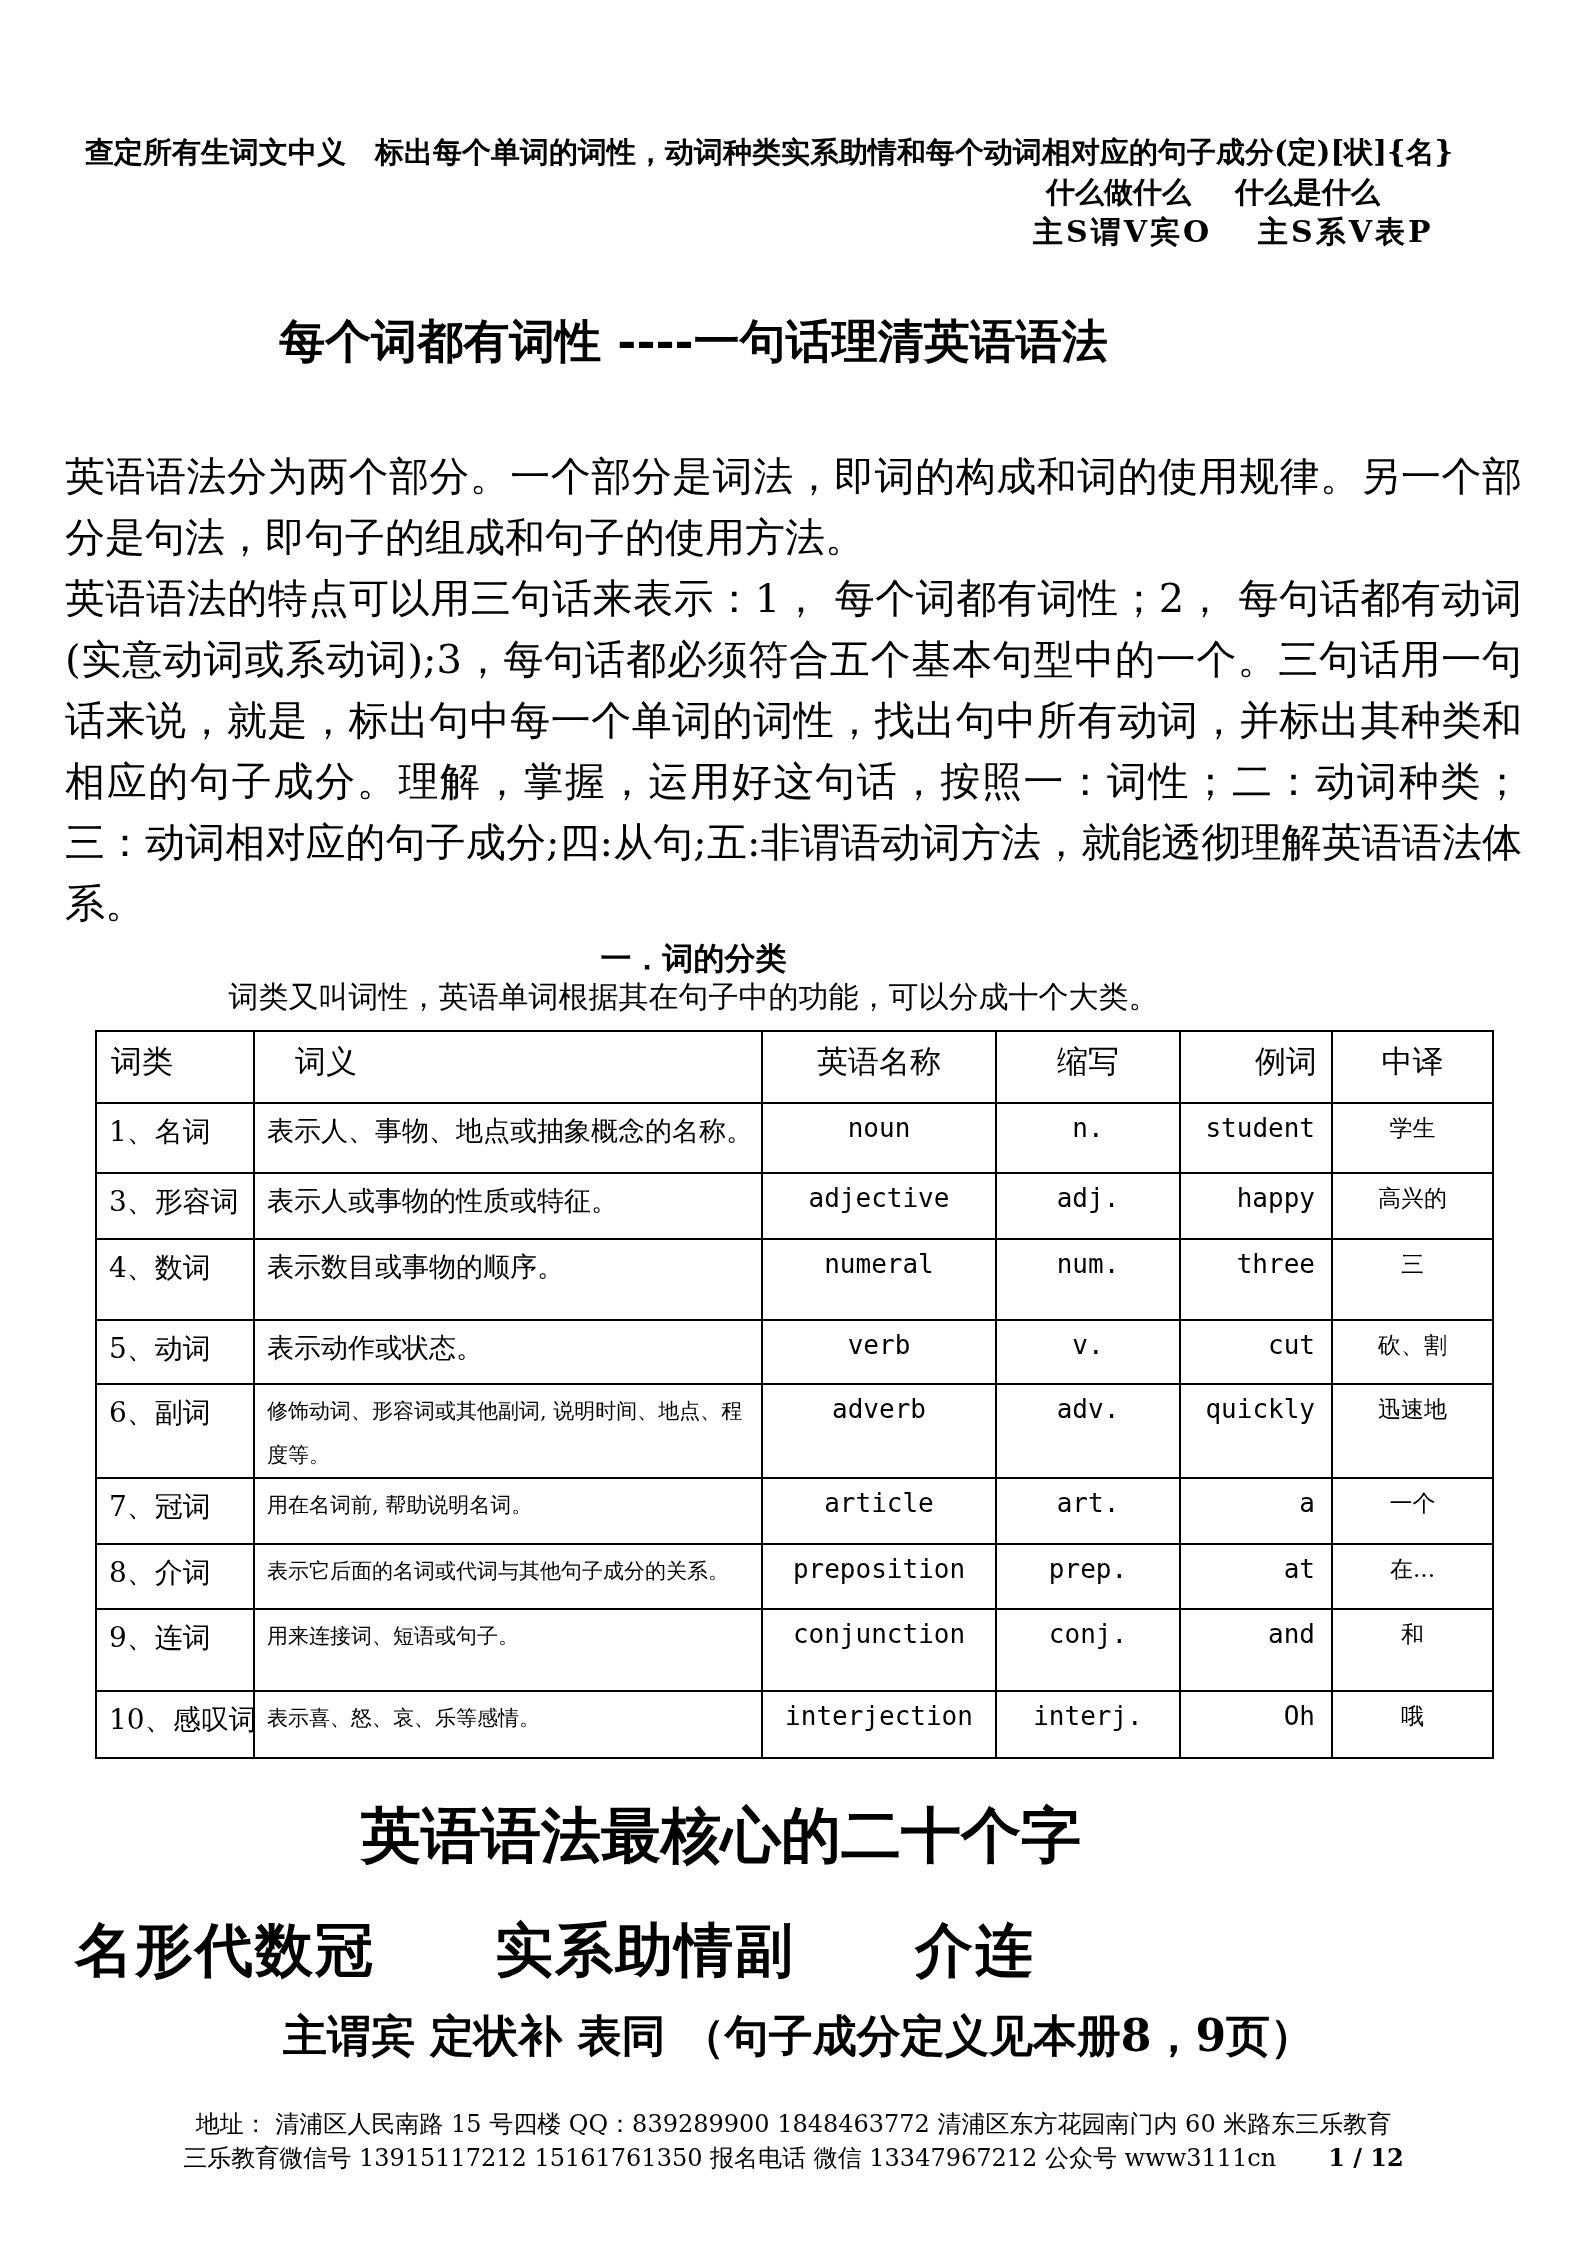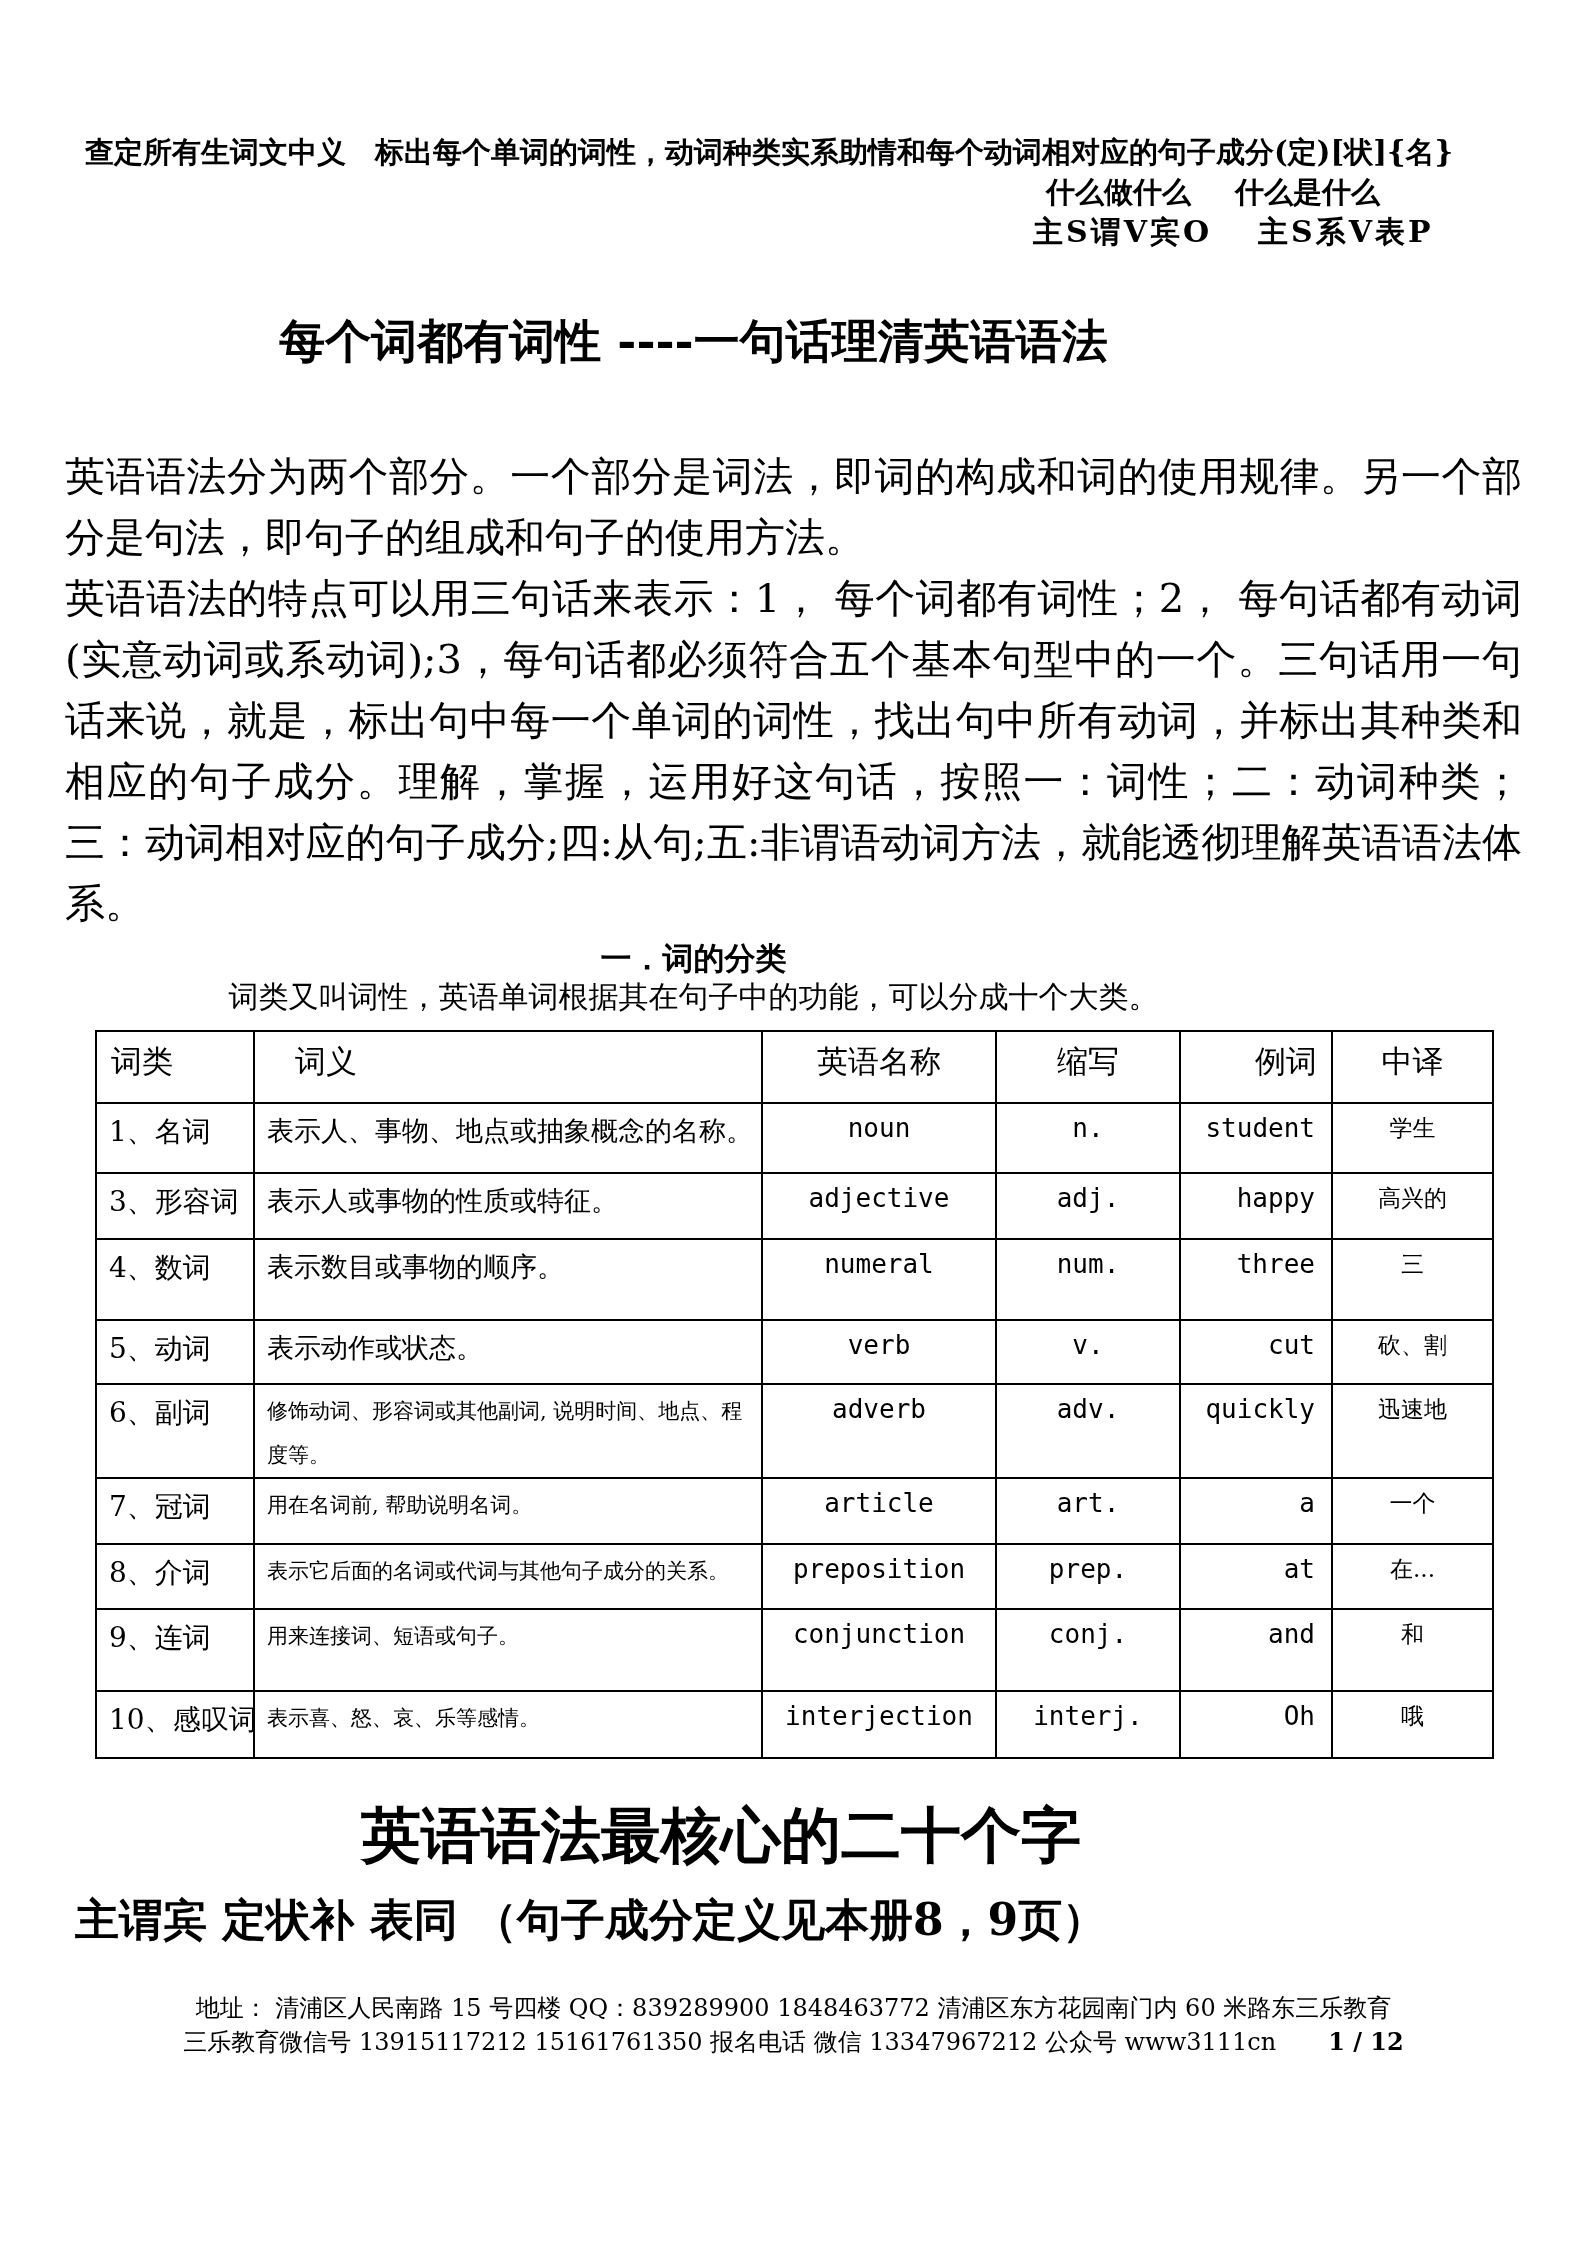--- a/index.html
+++ b/index.html
@@ -133,20 +133,21 @@
     letter-spacing: 2px;
     white-space: nowrap;
   }
   .core-line2 {
     margin-top: 20px;
     font-size: 44px;
     font-weight: 600;
     line-height: 58px;
     padding-left: 10px;
     white-space: nowrap;
+    text-align: center;
   }
   .footer {
     margin-top: 42px;
     text-align: center;
     font-size: 24px;
     line-height: 34px;
   }
   .footer .page-num {
     font-weight: 700;
     margin-left: 52px;
@@ -268,20 +269,21 @@
         <td class="c-mean small">表示喜、怒、哀、乐等感情。</td>
         <td class="c-en">interjection</td>
         <td class="c-abbr">interj.</td>
         <td class="c-ex">Oh</td>
         <td class="c-cn">哦</td>
       </tr>
     </tbody>
   </table>
 
   <div class="core-heading">英语语法最核心的二十个字</div>
+  <div class="core-line1">名形代数冠　　实系助情副　　介连</div>
   <div class="core-line2">主谓宾 定状补 表同 （句子成分定义见本册8，9页）</div>
 
   <div class="footer">
     <div>地址：  清浦区人民南路 15 号四楼    QQ：839289900   1848463772 清浦区东方花园南门内 60 米路东三乐教育</div>
     <div>
       <span>三乐教育微信号 13915117212     15161761350 报名电话 微信 13347967212 公众号 www3111cn</span><span class="page-num">1 / 12</span>
     </div>
   </div>
 
 </div>

